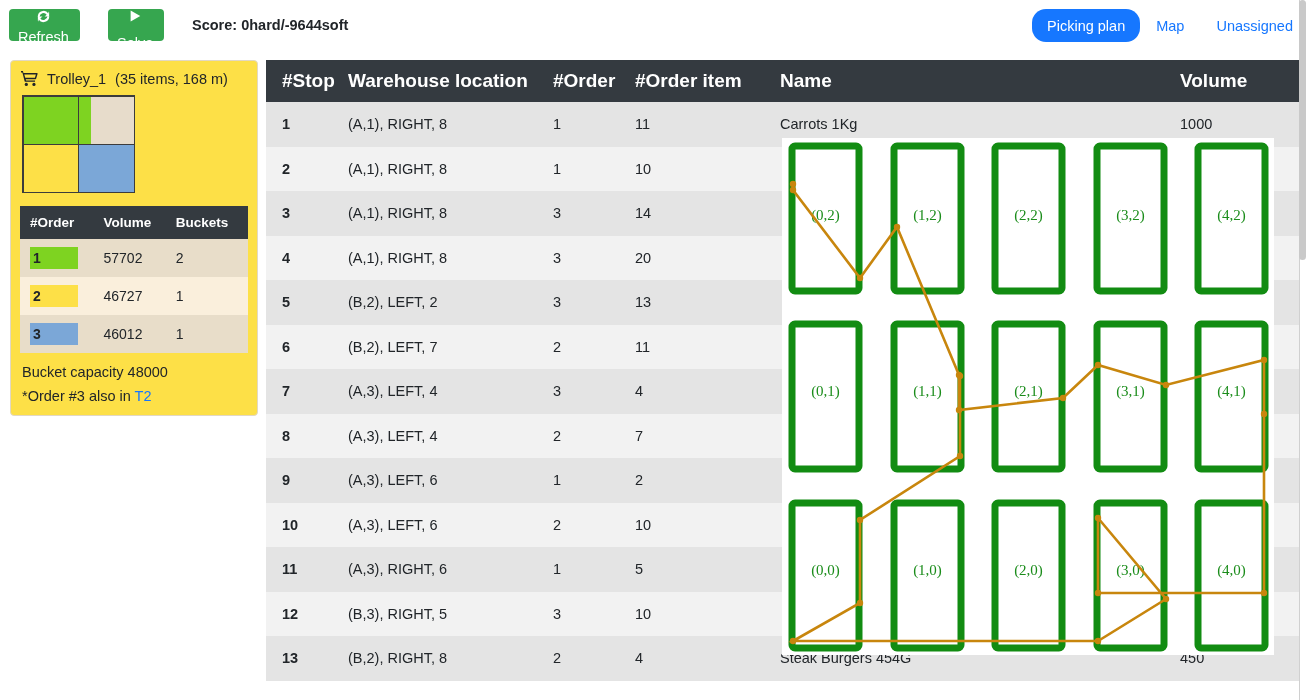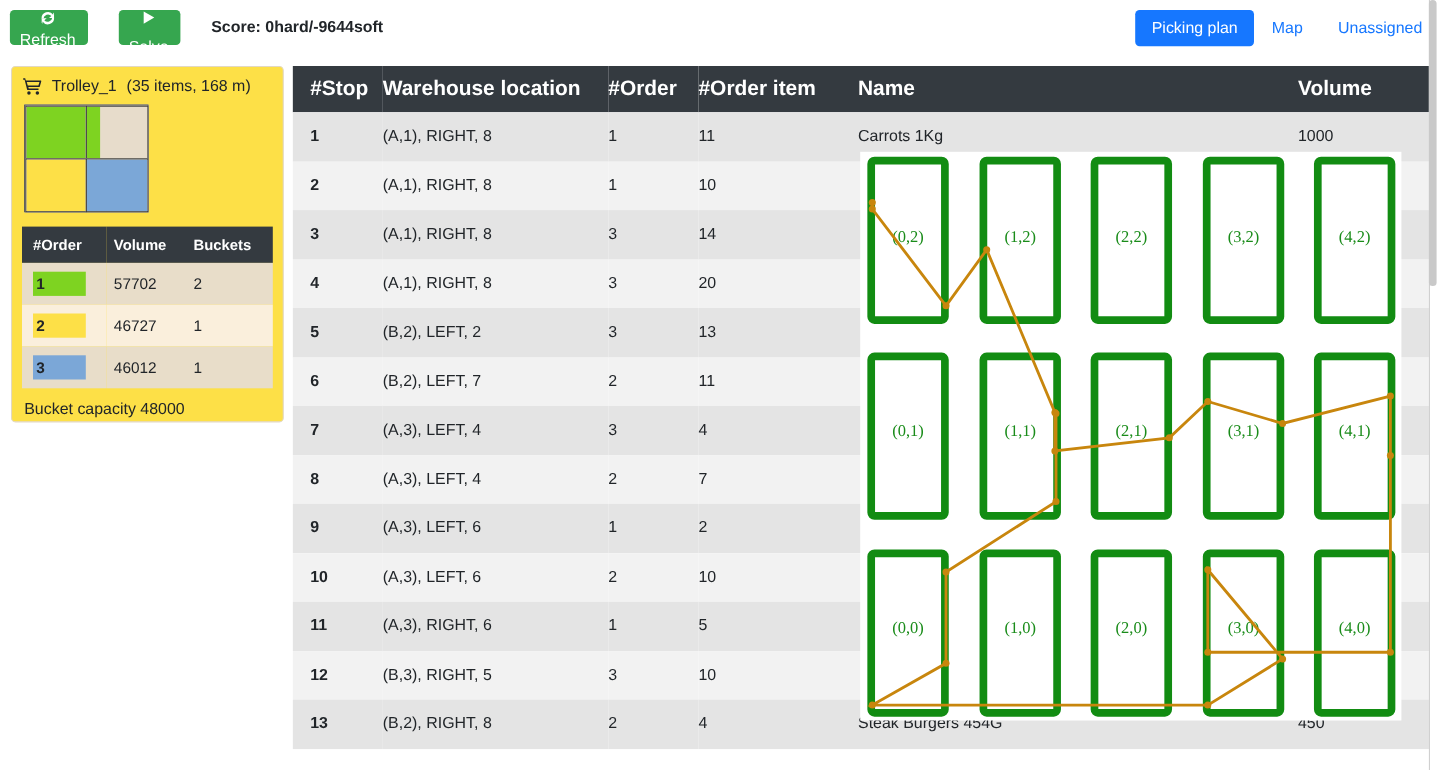--- a/index.html
+++ b/index.html
@@ -58,21 +58,21 @@
     right: 8px; top: 9px;
     height: 33px;
     display: flex;
     align-items: stretch;
     gap: 0;
   }
   .nav-pill {
     background: #1677ff;
     color: #ffffff;
     font-size: 14.5px;
-    border-radius: 4px;
+    border-radius: 14px;
     padding: 12px 15px;
     display: flex;
     align-items: center;
     cursor: pointer;
     white-space: nowrap;
   }
   .nav-link {
     color: #1677ff;
     font-size: 14.5px;
     padding: 0 16px;
@@ -349,20 +349,23 @@
         </tr>
         <tr class="odd">
           <td><span class="order-swatch" style="background: rgb(123, 167, 215);">3</span></td>
           <td>46012</td>
           <td>1</td>
         </tr>
       </tbody>
   </table>
 
   <div id="bucket-cap">Bucket capacity 48000</div>
+  <div id="order-note">
+    <span>*Order #3 also in </span><a>T2</a>
+  </div>
 </div>
 
 <div id="main-panel">
   <table id="picking-table">
     <thead>
       <tr>
         <th class="c-stop">#Stop</th>
         <th class="c-loc">Warehouse location</th>
         <th class="c-order">#Order</th>
         <th class="c-oitem">#Order item</th>

